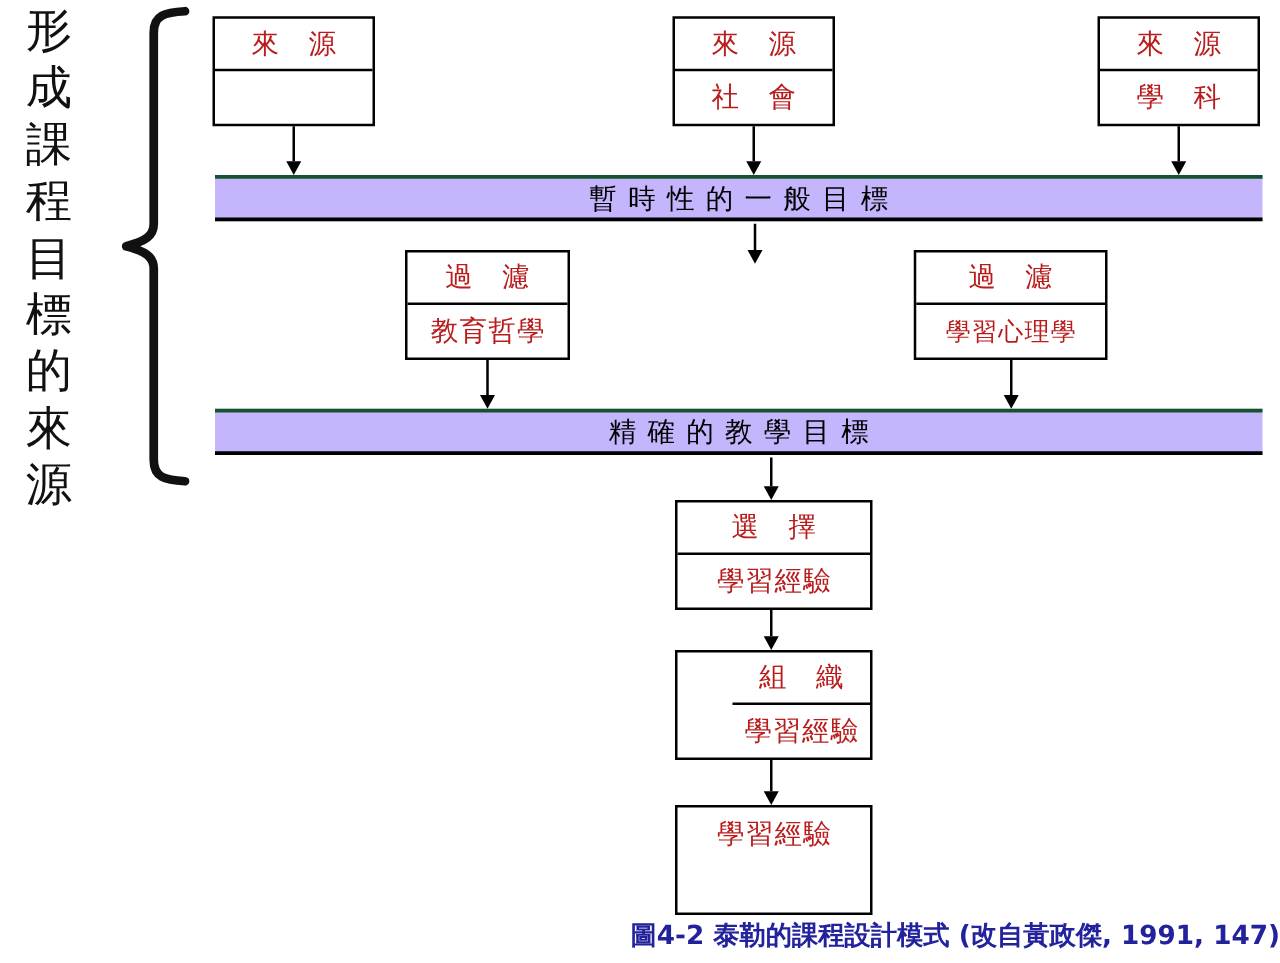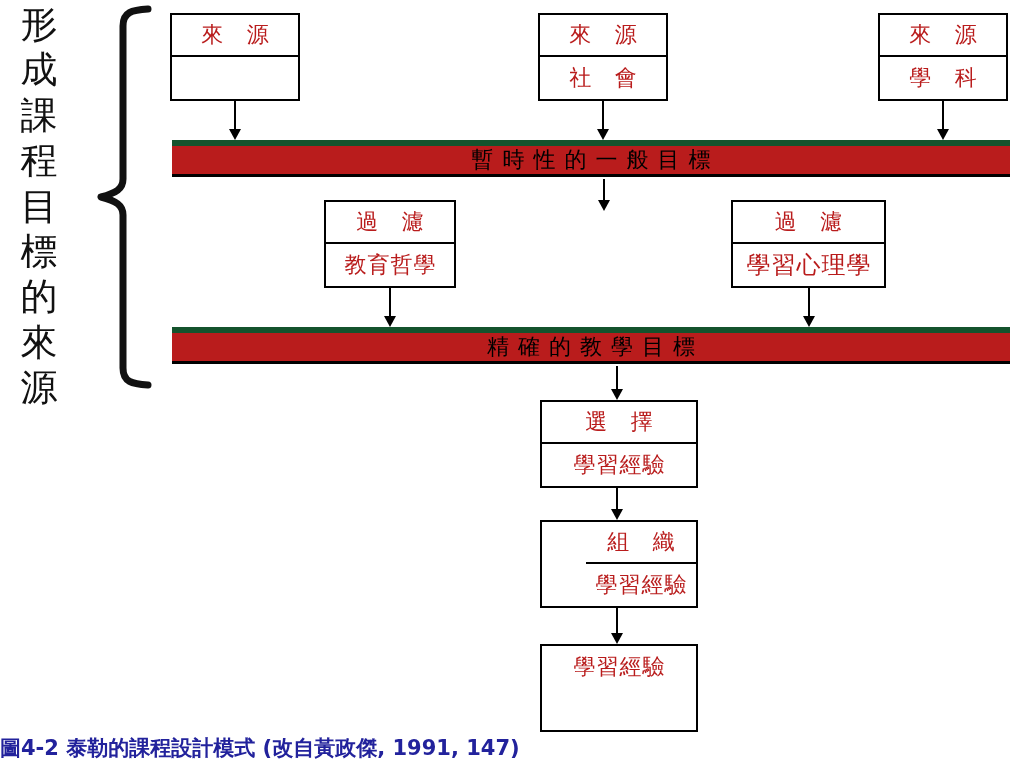--- a/index.html
+++ b/index.html
@@ -68,26 +68,26 @@
   .nodebox .cell.top {
     border-bottom: 2.2px solid #000000;
   }
   .sp2 { letter-spacing: 9px; text-indent: 9px; }
   .sp0 { letter-spacing: 1px; text-indent: 1px; }
 
   
   .band {
     position: absolute;
     box-sizing: border-box;
-    border-top: 6px solid #14532d;
+    border-top: 3px solid #14532d;
     border-bottom: 3px solid #000000;
     display: flex;
     align-items: center;
     justify-content: center;
-    background: #b91c1c;
+    background: #c4b5fd;
   }
   .band .bandlabel {
     color: #000000;
     font-size: 22px;
     letter-spacing: 9px;
     text-indent: 9px;
     white-space: nowrap;
     font-family: "DejaVu Serif", "Liberation Serif", serif;
   }
 
@@ -114,21 +114,21 @@
     border-right: 6.5px solid transparent;
     border-top: 11px solid #000000;
   }
 
   
   .caption {
     position: absolute;
     left: 0;
     right: 0;
     bottom: 8px;
-    text-align: left;
+    text-align: right;
     color: #22229c;
     font-size: 21px;
     font-weight: bold;
     font-family: "DejaVu Sans", "Liberation Sans", sans-serif;
     white-space: nowrap;
   }
 </style>
 </head>
 <body>
 
@@ -186,21 +186,21 @@
       <div class="head"></div>
   </div>
 
   <div class="nodebox" style="left:324px; top:200px; width:132px; height:88px;">
     <div class="cell top sp2" style="font-size:22px;">過 濾</div>
     <div class="cell sp0" style="font-size:22px;">教育哲學</div>
   </div>
 
   <div class="nodebox" style="left:731px; top:200px; width:155px; height:88px;">
     <div class="cell top sp2" style="font-size:22px;">過 濾</div>
-    <div class="cell sp0" style="font-size:24px;border-radius:19px;">學習心理學</div>
+    <div class="cell sp0" style="font-size:20px;border-radius:19px;">學習心理學</div>
   </div>
 
   <div class="arrow" style="left:383px; top:288px; width:14px; height:39px;">
     <div class="shaft" style="height:28px;"></div>
       <div class="head"></div>
   </div>
   <div class="arrow" style="left:802px; top:288px; width:14px; height:39px;">
     <div class="shaft" style="height:28px;"></div>
       <div class="head"></div>
   </div>

